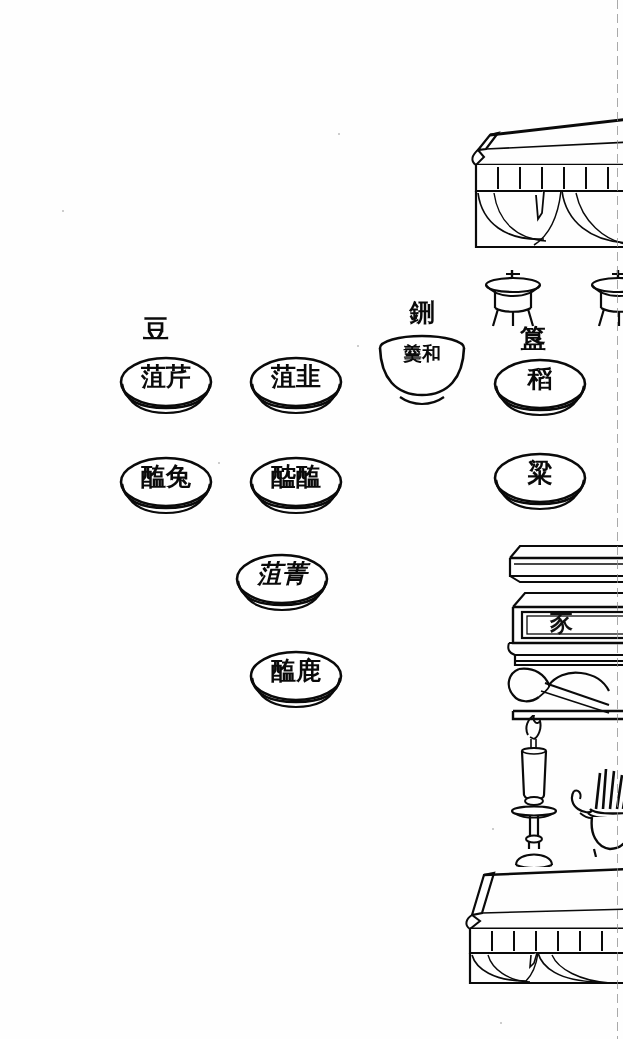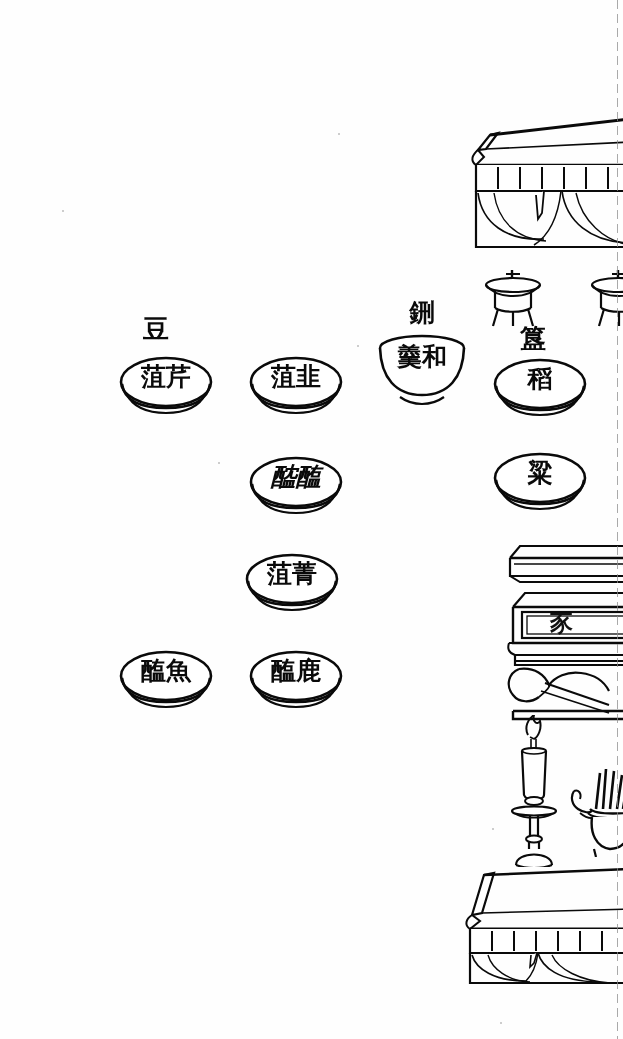--- a/index.html
+++ b/index.html
@@ -19,21 +19,21 @@
   .dish svg{position:absolute;left:0;top:0;}
   .dish .lbl{
     position:absolute;left:0;top:8px;width:96px;text-align:center;
     font-size:25px;
   }
   
   .vlabel{position:absolute;font-size:26px;text-align:center;}
   
   .bowl{position:absolute;width:100px;height:105px;}
   .bowl .top{position:absolute;top:0;left:0;width:100px;text-align:center;font-size:25px;}
-  .bowl .inner{position:absolute;top:44px;left:0;width:100px;text-align:center;font-size:25px;}
+  .bowl .inner{position:absolute;top:44px;left:0;width:100px;text-align:center;font-size:19px;}
   
   .struct{position:absolute;}
   .tabletChar{position:absolute;font-size:23px;color:#111;}
   .edge-rule{position:absolute;right:5px;top:0;width:1px;height:1039px;
              background:repeating-linear-gradient(to bottom,#8d8d8d 0 9px,rgba(0,0,0,0) 9px 14px);
              opacity:.75;}
   .speck{position:absolute;background:#bdbdbd;border-radius:50%;}
 </style>
 </head>
 <body>
@@ -53,48 +53,48 @@
 
   <div class="dish" style="left:118px;top:356px;">
     <svg width="96" height="62" viewBox="0 0 96 62">
       <ellipse cx="48" cy="26" rx="45" ry="24" fill="#fff" stroke="#0a0a0a" stroke-width="2.6"></ellipse>
       <path d="M4 28 C6 44 22 52 48 52 C74 52 90 44 92 28" fill="none" stroke="#0a0a0a" stroke-width="2.6"></path>
       <path d="M9 38 C14 50 28 57 48 57 C68 57 82 50 87 38" fill="none" stroke="#0a0a0a" stroke-width="2.2"></path>
     </svg>
     <div class="lbl cjk">菹芹</div>
   </div>
 
-
-  <div class="dish" style="left:248px;top:456px;font-style:italic;">
+  <div class="dish" style="left:118px;top:456px;">
+    <svg width="96" height="62" viewBox="0 0 96 62">
+      <ellipse cx="48" cy="26" rx="45" ry="24" fill="#fff" stroke="#0a0a0a" stroke-width="2.6"></ellipse>
+      <path d="M4 28 C6 44 22 52 48 52 C74 52 90 44 92 28" fill="none" stroke="#0a0a0a" stroke-width="2.6"></path>
+      <path d="M9 38 C14 50 28 57 48 57 C68 57 82 50 87 38" fill="none" stroke="#0a0a0a" stroke-width="2.2"></path>
+    </svg>
+    <div class="lbl cjk">醢兔</div>
+  </div>
+
+  <div class="dish" style="left:248px;top:456px;">
     <svg width="96" height="62" viewBox="0 0 96 62">
       <ellipse cx="48" cy="26" rx="45" ry="24" fill="#fff" stroke="#0a0a0a" stroke-width="2.6"></ellipse>
       <path d="M4 28 C6 44 22 52 48 52 C74 52 90 44 92 28" fill="none" stroke="#0a0a0a" stroke-width="2.6"></path>
       <path d="M9 38 C14 50 28 57 48 57 C68 57 82 50 87 38" fill="none" stroke="#0a0a0a" stroke-width="2.2"></path>
     </svg>
     <div class="lbl cjk">醓醢</div>
   </div>
 
 
-  <div class="dish" style="left:244px;top:553px;">
+  <div class="dish" style="left:234px;top:553px;font-style:italic;">
     <svg width="96" height="62" viewBox="0 0 96 62">
       <ellipse cx="48" cy="26" rx="45" ry="24" fill="#fff" stroke="#0a0a0a" stroke-width="2.6"></ellipse>
       <path d="M4 28 C6 44 22 52 48 52 C74 52 90 44 92 28" fill="none" stroke="#0a0a0a" stroke-width="2.6"></path>
       <path d="M9 38 C14 50 28 57 48 57 C68 57 82 50 87 38" fill="none" stroke="#0a0a0a" stroke-width="2.2"></path>
     </svg>
     <div class="lbl cjk">菹菁</div>
   </div>
 
-  <div class="dish" style="left:118px;top:650px;">
-    <svg width="96" height="62" viewBox="0 0 96 62">
-      <ellipse cx="48" cy="26" rx="45" ry="24" fill="#fff" stroke="#0a0a0a" stroke-width="2.6"></ellipse>
-      <path d="M4 28 C6 44 22 52 48 52 C74 52 90 44 92 28" fill="none" stroke="#0a0a0a" stroke-width="2.6"></path>
-      <path d="M9 38 C14 50 28 57 48 57 C68 57 82 50 87 38" fill="none" stroke="#0a0a0a" stroke-width="2.2"></path>
-    </svg>
-    <div class="lbl cjk">醢魚</div>
-  </div>
 
   <div class="dish" style="left:248px;top:650px;text-decoration:underline;">
     <svg width="96" height="62" viewBox="0 0 96 62">
       <ellipse cx="48" cy="26" rx="45" ry="24" fill="#fff" stroke="#0a0a0a" stroke-width="2.6"></ellipse>
       <path d="M4 28 C6 44 22 52 48 52 C74 52 90 44 92 28" fill="none" stroke="#0a0a0a" stroke-width="2.6"></path>
       <path d="M9 38 C14 50 28 57 48 57 C68 57 82 50 87 38" fill="none" stroke="#0a0a0a" stroke-width="2.2"></path>
     </svg>
     <div class="lbl cjk">醢鹿</div>
   </div>
 

